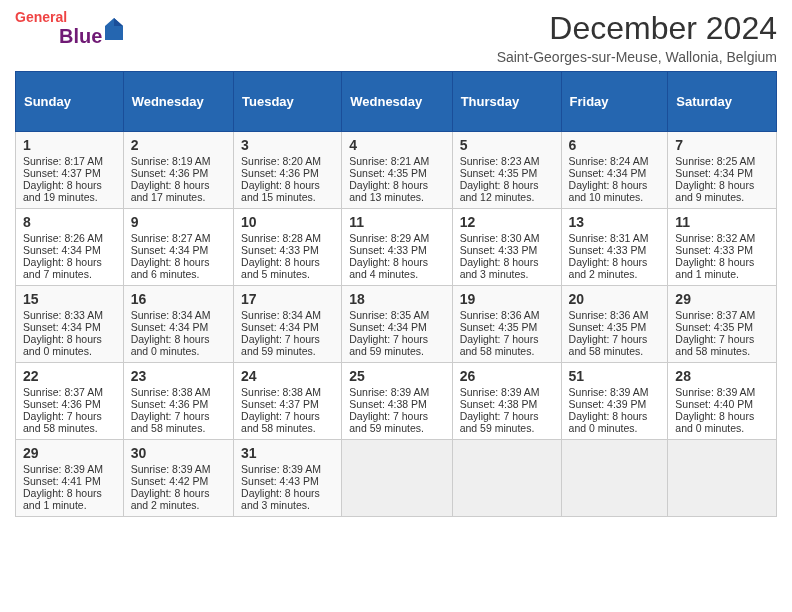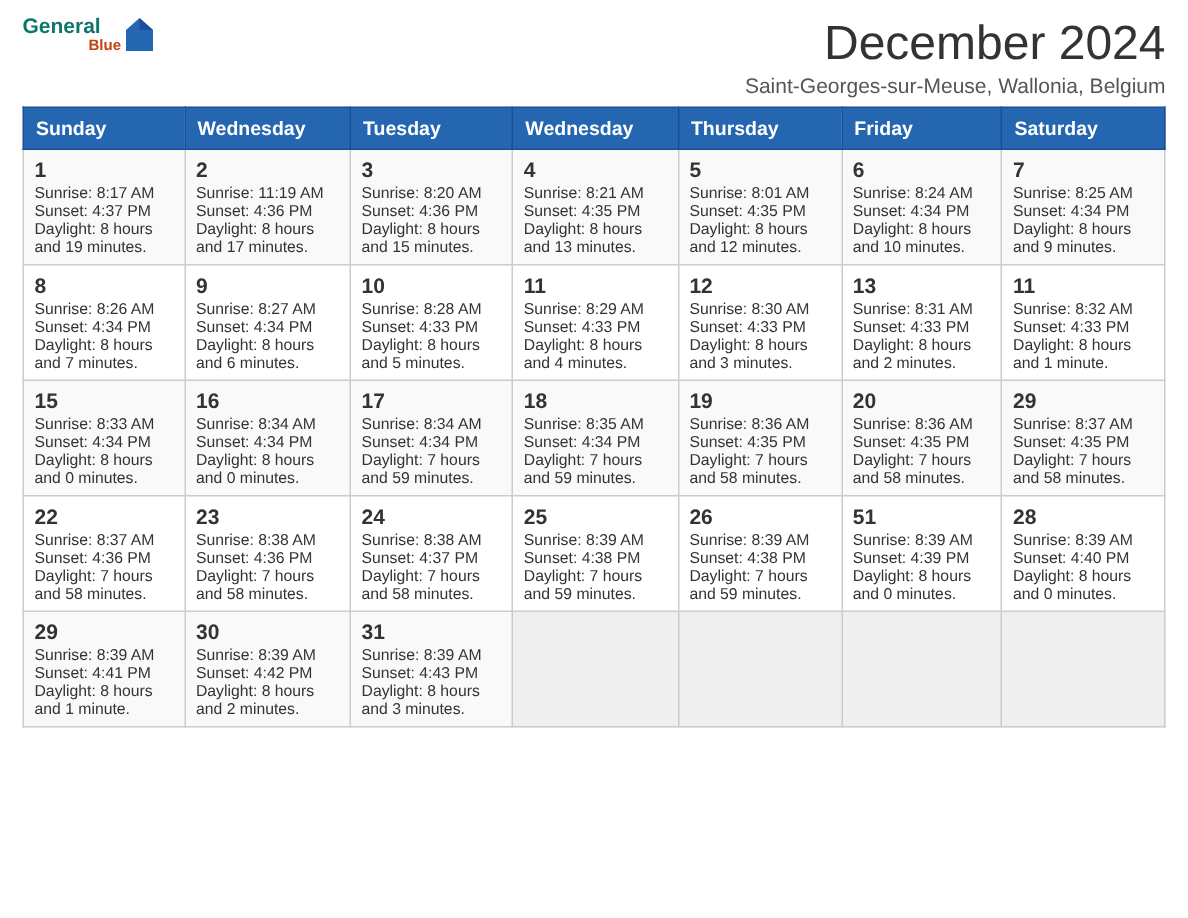--- a/index.html
+++ b/index.html
@@ -22,26 +22,26 @@
       gap: 2px;
     }
     .logo-text {
       display: flex;
       flex-direction: column;
       line-height: 1.1;
     }
     .logo-general {
       font-size: 14px;
       font-weight: bold;
-      color: #0f766e;
+      color: #ef4444;
     }
     .logo-blue {
-      font-size: 10px;
+      font-size: 20px;
       font-weight: bold;
-      color: #c2410c;
+      color: #701a75;
       padding-left: 44px;
     }
     .logo-icon {
       width: 18px;
       height: 22px;
       margin-left: 1px;
     }
     .title-area {
       text-align: right;
     }
@@ -57,21 +57,21 @@
     }
     .calendar {
       width: 100%;
       border-collapse: collapse;
       border: 1px solid #ccc;
     }
     .calendar th {
       background: #2566b0;
       color: #fff;
       text-align: left;
-      padding: 6px 8px;
+      padding: 22px 8px;
       font-size: 13px;
       font-weight: bold;
       border: 1px solid #1a4e99;
     }
     .calendar td {
       vertical-align: top;
       padding: 5px 7px;
       border: 1px solid #ccc;
       font-size: 10.5px;
       color: #333;
@@ -134,39 +134,39 @@
   <tbody id="calendar-body">
   <tr>
         <td>
         <span class="day-number">1</span>
         <span>Sunrise: 8:17 AM</span><br>
         <span>Sunset: 4:37 PM</span><br>
         <span>Daylight: 8 hours and 19 minutes.</span>
       </td>
         <td>
         <span class="day-number">2</span>
-        <span>Sunrise: 11:19 AM</span><br>
+        <span>Sunrise: 8:19 AM</span><br>
         <span>Sunset: 4:36 PM</span><br>
         <span>Daylight: 8 hours and 17 minutes.</span>
       </td>
         <td>
         <span class="day-number">3</span>
         <span>Sunrise: 8:20 AM</span><br>
         <span>Sunset: 4:36 PM</span><br>
         <span>Daylight: 8 hours and 15 minutes.</span>
       </td>
         <td>
         <span class="day-number">4</span>
         <span>Sunrise: 8:21 AM</span><br>
         <span>Sunset: 4:35 PM</span><br>
         <span>Daylight: 8 hours and 13 minutes.</span>
       </td>
         <td>
         <span class="day-number">5</span>
-        <span>Sunrise: 8:01 AM</span><br>
+        <span>Sunrise: 8:23 AM</span><br>
         <span>Sunset: 4:35 PM</span><br>
         <span>Daylight: 8 hours and 12 minutes.</span>
       </td>
         <td>
         <span class="day-number">6</span>
         <span>Sunrise: 8:24 AM</span><br>
         <span>Sunset: 4:34 PM</span><br>
         <span>Daylight: 8 hours and 10 minutes.</span>
       </td>
         <td>

